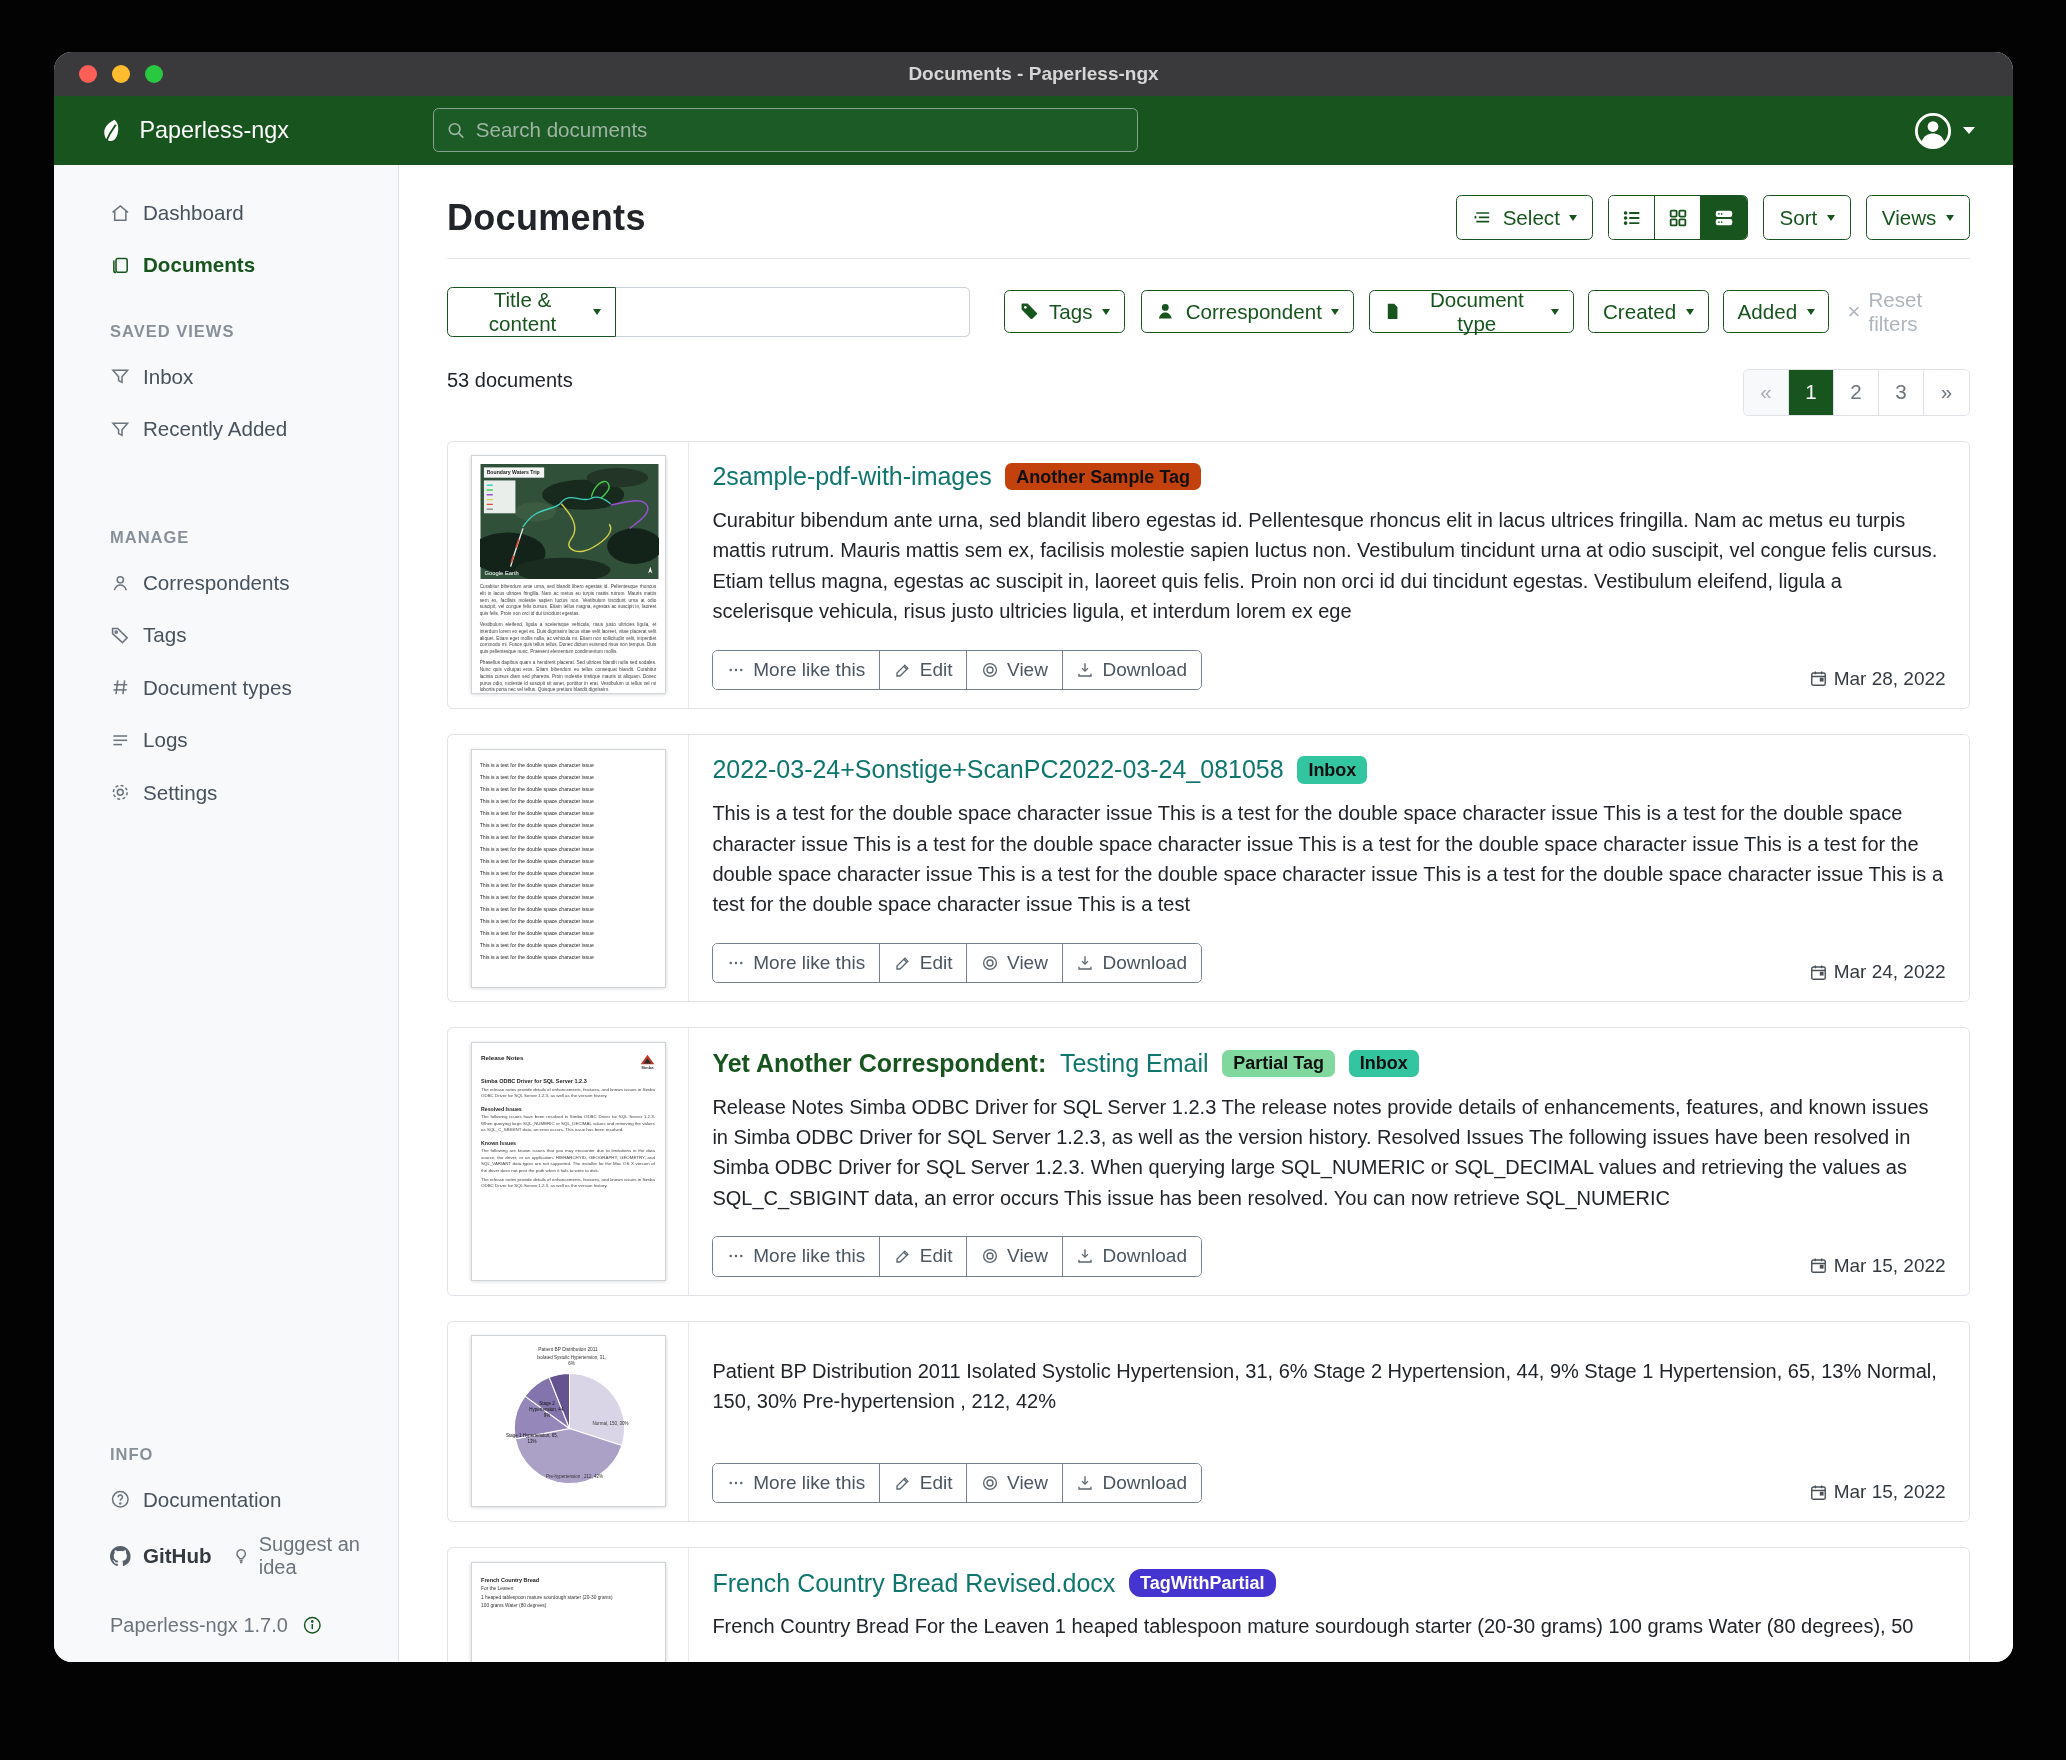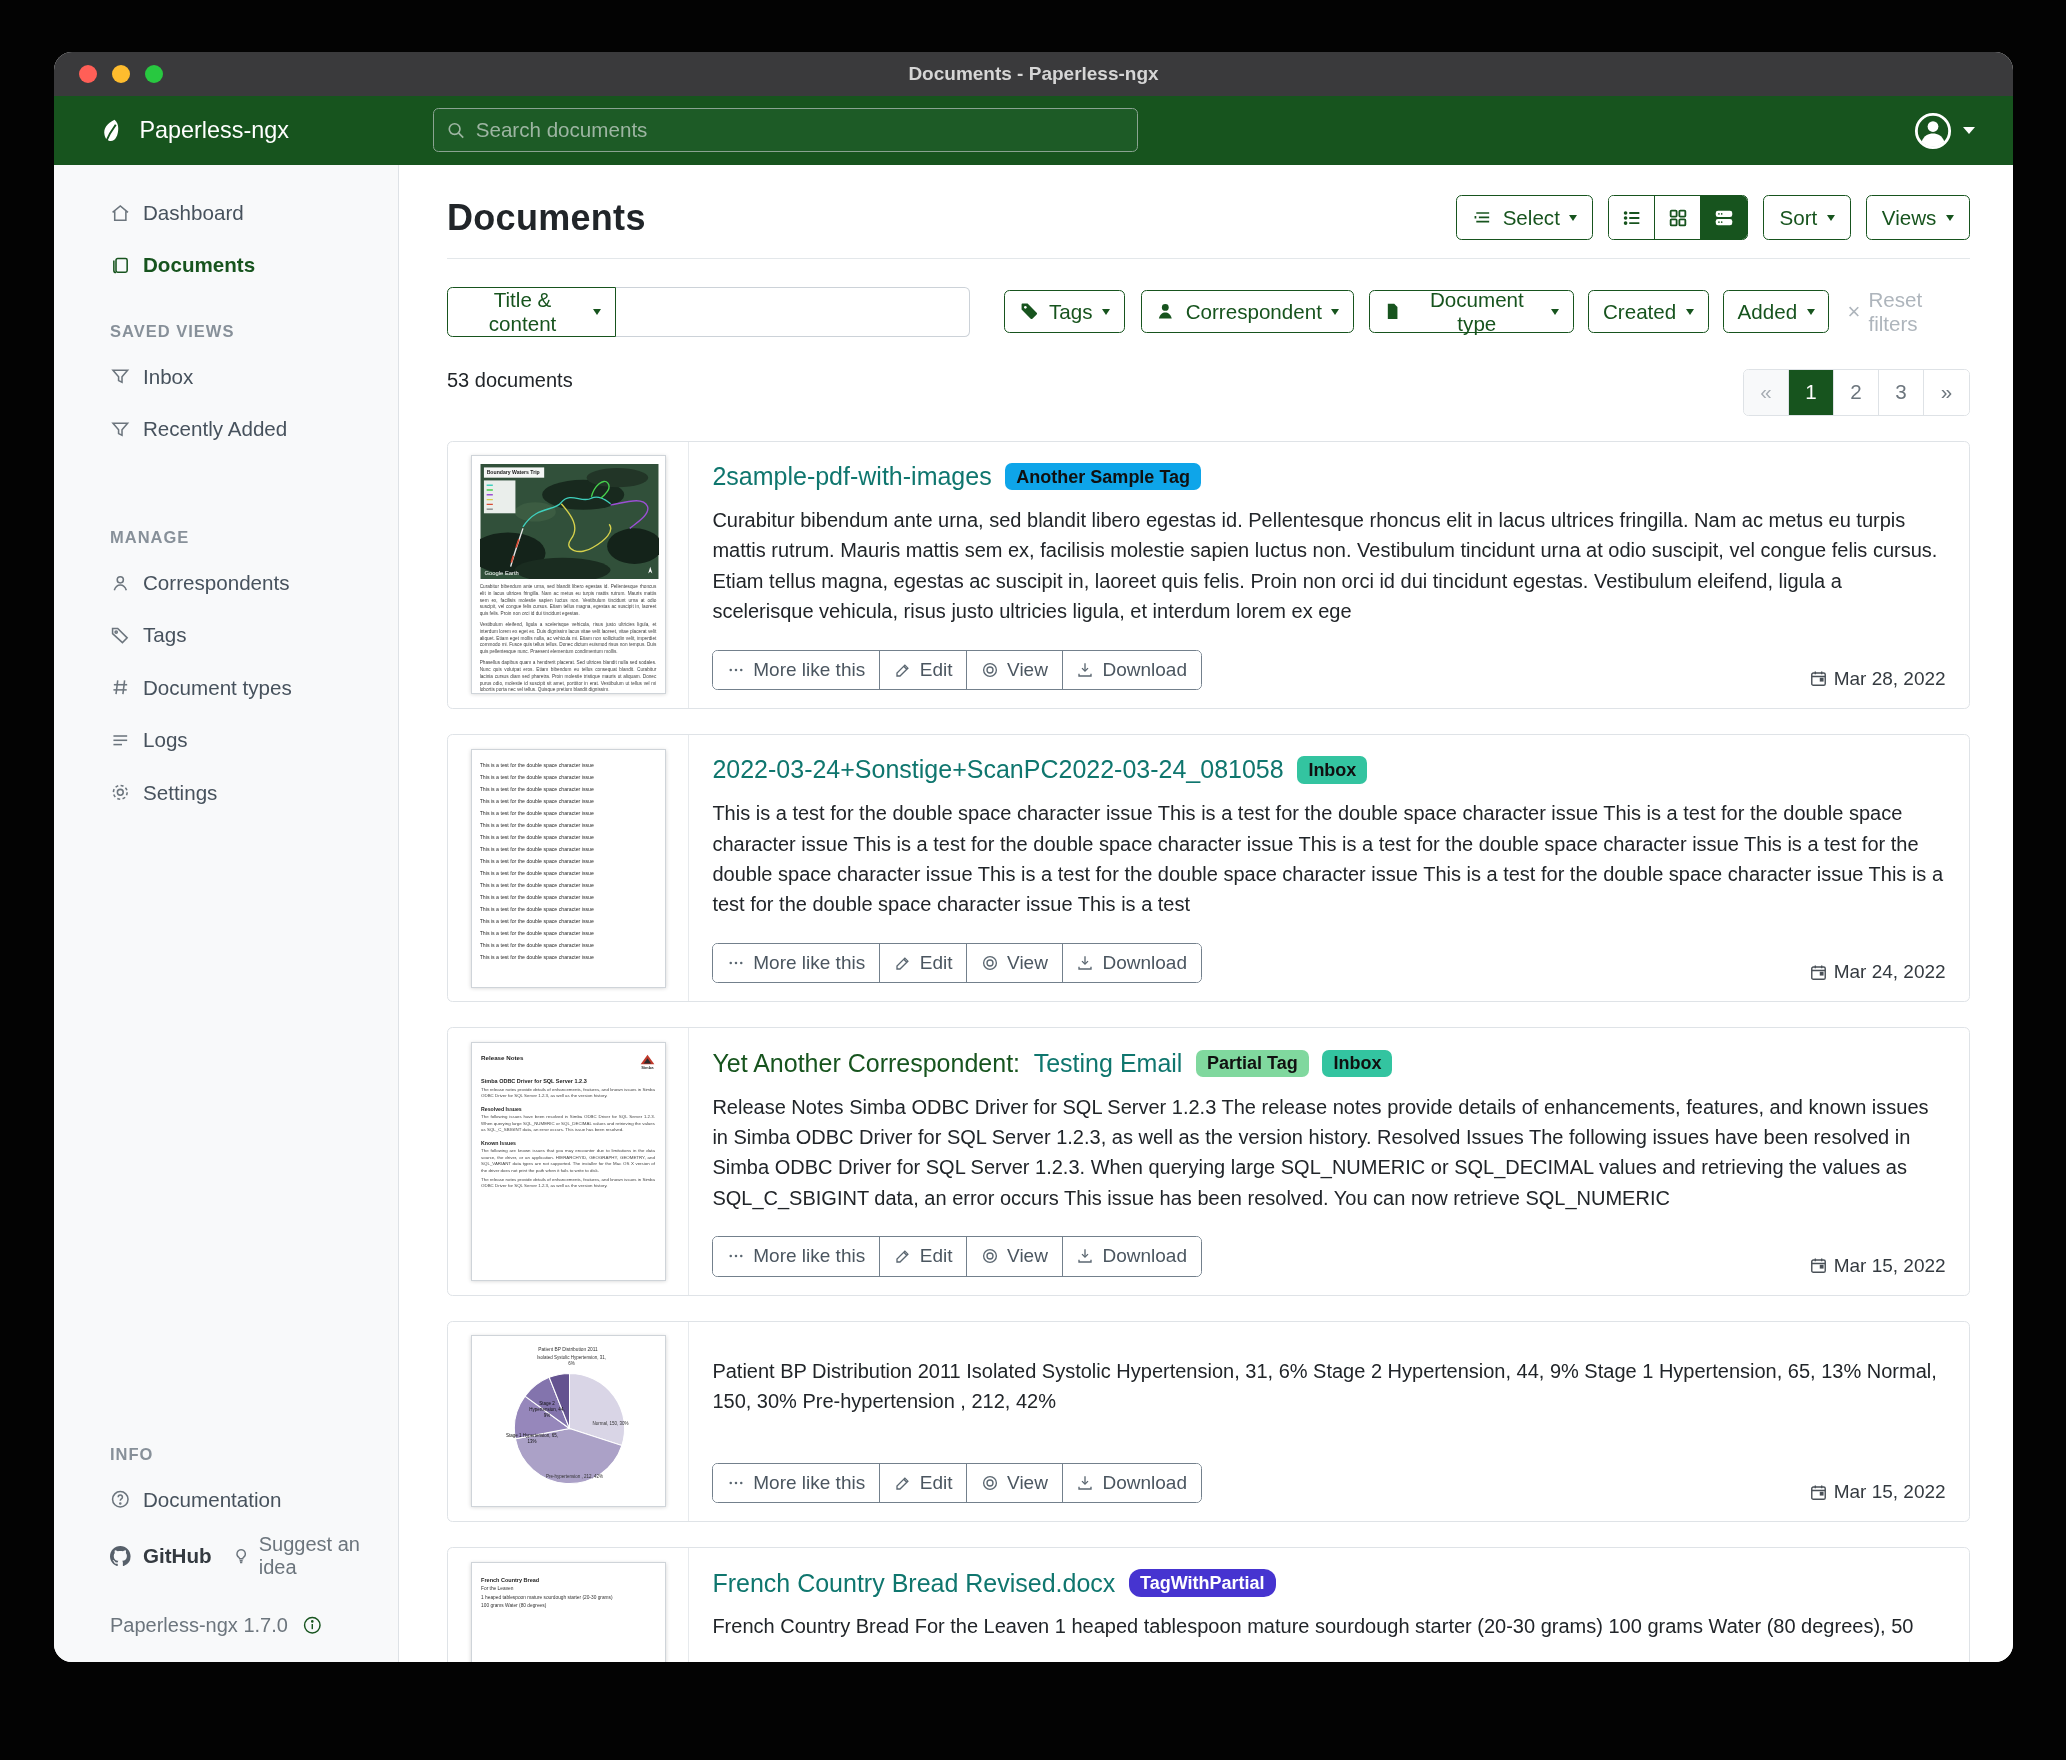--- a/index.html
+++ b/index.html
@@ -87,21 +87,21 @@
 
   
   .card { display:flex; border:0.7px solid #dfe3e7; border-radius:5.5px; background:#fff;
           margin-top:25px; overflow:hidden; }
   .thumbcol { width:241px; flex:none; border-right:0.7px solid #e7eaed; display:flex;
               justify-content:center; padding:13.7px 0; }
   .docpage { width:195px; background:#fff; border:0.7px solid #cfd4d9; box-shadow:0 0.7px 4.1px rgba(0,0,0,.18); overflow:hidden; }
   .cbody { flex:1; padding:20.6px 23.4px 18px 23.4px; display:flex; flex-direction:column; min-width:0; }
   .title-row { display:flex; align-items:center; gap:13.7px; flex-wrap:wrap; }
   .doc-title { font-size:25px; color:#0f766e; font-weight:500; }
-  .doc-corr { font-size:25px; color:#17541e; font-weight:400; }
+  .doc-corr { font-size:25px; color:#17541e; font-weight:700; }
   .tagpill { font-size:18px; font-weight:700; padding:4.8px 11px; border-radius:6.9px; line-height:1; cursor:pointer; }
   .desc { margin-top:13.7px; font-size:20px; line-height:1.52; color:#212529; }
   .cfoot { margin-top:auto; padding-top:18px; display:flex; align-items:flex-end; }
   .agroup { display:flex; border:0.7px solid #73808c; border-radius:5.5px; overflow:hidden; }
   .abtn { display:flex; align-items:center; gap:8.2px; font-size:19px; color:#4b5660; background:#fff;
           padding:8.2px 13.7px; border-right:0.7px solid #73808c; cursor:pointer; }
   .abtn:last-child { border-right:none; }
   .abtn .ic { width:18px; height:18px; color:#5b6771; }
   .datebox { margin-left:auto; display:flex; align-items:center; gap:6px; color:#343a40; font-size:19px; }
   .datebox .ic { width:19px; height:19px; color:#495057; }
@@ -418,21 +418,21 @@
               </svg>
               <div class="t-par">Curabitur bibendum ante urna, sed blandit libero egestas id. Pellentesque rhoncus elit in lacus ultrices fringilla. Nam ac metus eu turpis mattis rutrum. Mauris mattis sem ex, facilisis molestie sapien luctus non. Vestibulum tincidunt urna at odio suscipit, vel congue felis cursus. Etiam tellus magna, egestas ac suscipit in, laoreet quis felis. Proin non orci id dui tincidunt egestas.</div>
               <div class="t-par">Vestibulum eleifend, ligula a scelerisque vehicula, risus justo ultricies ligula, et interdum lorem ex eget ex. Duis dignissim lacus vitae velit laoreet, vitae placerat velit aliquet. Etiam eget mollis nulla, ac vehicula mi. Etiam non sollicitudin velit, imperdiet commodo mi. Fusce quis tellus tellus. Donec dictum euismod risus non tempus. Duis quis pellentesque nunc. Praesent elementum condimentum mollis.</div>
               <div class="t-par">Phasellus dapibus quam a hendrerit placerat. Sed ultrices blandit nulla sed sodales. Nunc quis volutpat eros. Etiam bibendum eu tellus consequat blandit. Curabitur lacinia cursus diam sed pharetra. Proin molestie tristique mauris ut aliquam. Donec purus odio, molestie id suscipit sit amet, porttitor in erat. Vestibulum ut tellus vel mi lobortis porta nec vel tellus. Quisque pretium blandit dignissim.</div>
             </div>
           </div>
         </div>
         <div class="cbody">
           <div class="title-row">
             <span class="doc-title">2sample-pdf-with-images</span>
-            <span class="tagpill" style="background-color: #0ea5e9; color: rgb(16, 16, 16);">Another Sample Tag</span>
+            <span class="tagpill" style="background-color: #c2410c; color: rgb(16, 16, 16);">Another Sample Tag</span>
           </div>
           <div class="desc">Curabitur bibendum ante urna, sed blandit libero egestas id. Pellentesque rhoncus elit in lacus ultrices fringilla. Nam ac metus eu turpis mattis rutrum. Mauris mattis sem ex, facilisis molestie sapien luctus non. Vestibulum tincidunt urna at odio suscipit, vel congue felis cursus. Etiam tellus magna, egestas ac suscipit in, laoreet quis felis. Proin non orci id dui tincidunt egestas. Vestibulum eleifend, ligula a scelerisque vehicula, risus justo ultricies ligula, et interdum lorem ex ege</div>
           <div class="cfoot">
             <div class="agroup">
               <div class="abtn">
                 <svg class="ic" viewBox="0 0 24 24" fill="currentColor">
                       <circle cx="5" cy="12" r="1.7"></circle>
                       <circle cx="12" cy="12" r="1.7"></circle>
                       <circle cx="19" cy="12" r="1.7"></circle>
                     </svg>

